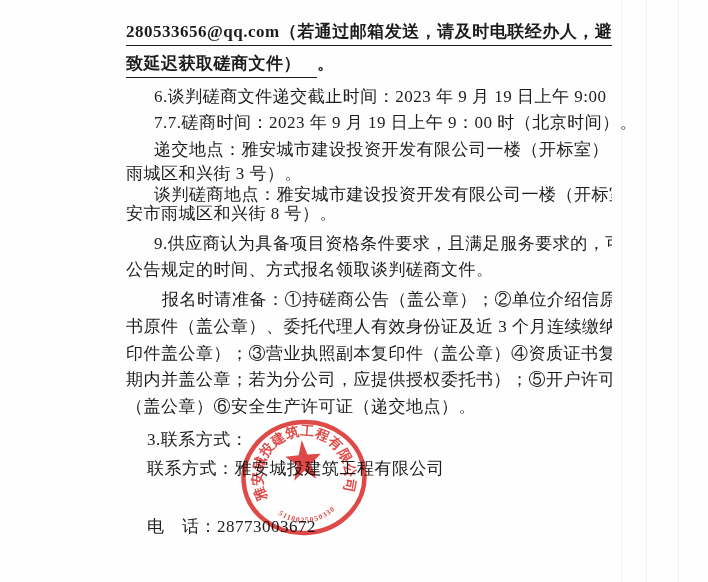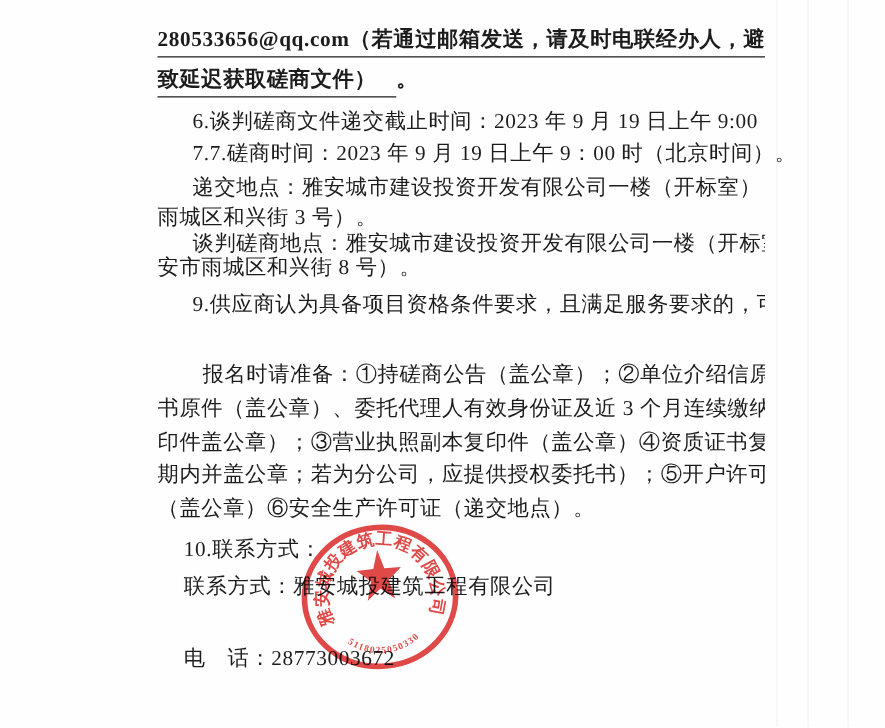--- a/index.html
+++ b/index.html
@@ -34,26 +34,27 @@
 
   <div class="line b j u" style="top:22px">280533656@qq.com（若通过邮箱发送，请及时电联经办人，避免因处理不及时导</div>
   <div class="line b" style="top:54px"><span class="u2">致延迟获取磋商文件）</span><span>。</span></div>
   <div class="line j i2" style="top:87px">6.谈判磋商文件递交截止时间：2023 年 9 月 19 日上午 9:00 时（北京时间）；</div>
   <div class="line i2" style="top:113px">7.7.磋商时间：2023 年 9 月 19 日上午 9：00 时（北京时间）。</div>
   <div class="line j i2" style="top:140px">递交地点：雅安城市建设投资开发有限公司一楼（开标室）（地址：雅安市</div>
   <div class="line" style="top:164px">雨城区和兴街 3 号）。</div>
   <div class="line j i2" style="top:185px">谈判磋商地点：雅安城市建设投资开发有限公司一楼（开标室）（地址：雅</div>
   <div class="line" style="top:204px">安市雨城区和兴街 8 号）。</div>
   <div class="line j i2" style="top:234px">9.供应商认为具备项目资格条件要求，且满足服务要求的，可以按照本磋商</div>
+  <div class="line" style="top:260px">公告规定的时间、方式报名领取谈判磋商文件。</div>
   <div class="line j i3" style="top:290px">报名时请准备：①持磋商公告（盖公章）；②单位介绍信原件或授权委托</div>
   <div class="line j" style="top:317px">书原件（盖公章）、委托代理人有效身份证及近 3 个月连续缴纳的社保证明（复</div>
   <div class="line j" style="top:344px">印件盖公章）；③营业执照副本复印件（盖公章）④资质证书复印件（应在有效</div>
   <div class="line j" style="top:370px">期内并盖公章；若为分公司，应提供授权委托书）；⑤开户许可证或基本户信息</div>
   <div class="line" style="top:397px">（盖公章）⑥安全生产许可证（递交地点）。</div>
-  <div class="line i1" style="top:430px">10.联系方式：</div>
+  <div class="line i1" style="top:430px">3.联系方式：</div>
   <div class="line i1" style="top:459px">联系方式：雅安城投建筑工程有限公司</div>
   <div class="line i1" style="top:517px">电　话：28773003672</div>
 
   <div class="seal">
     <svg viewBox="0 0 128 119" width="128" height="119" xmlns="http://www.w3.org/2000/svg">
       <ellipse cx="64" cy="59.5" rx="60.5" ry="55.5" fill="none" stroke="#dc2f2d" stroke-width="4.5"></ellipse>
       <path id="sealTextArc" d="M 25.9 77.2 A 42 42 0 1 1 102.1 77.2" fill="none"></path>
       <path id="sealNumArc" d="M 27.1 85.3 A 45 45 0 0 0 100.9 85.3" fill="none"></path>
       <text class="seal-company" text-anchor="middle">
         <textPath href="#sealTextArc" startOffset="50%">雅安城投建筑工程有限公司</textPath>

